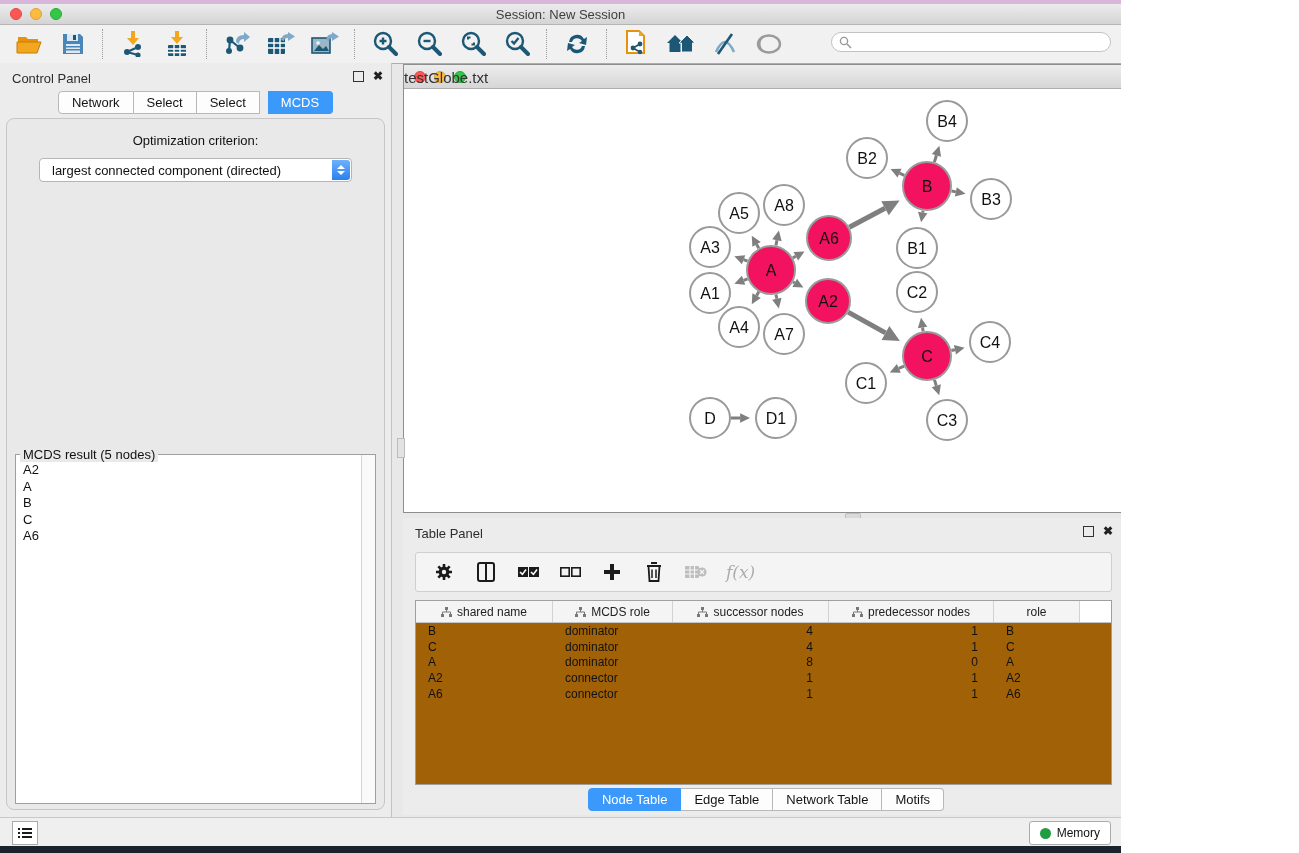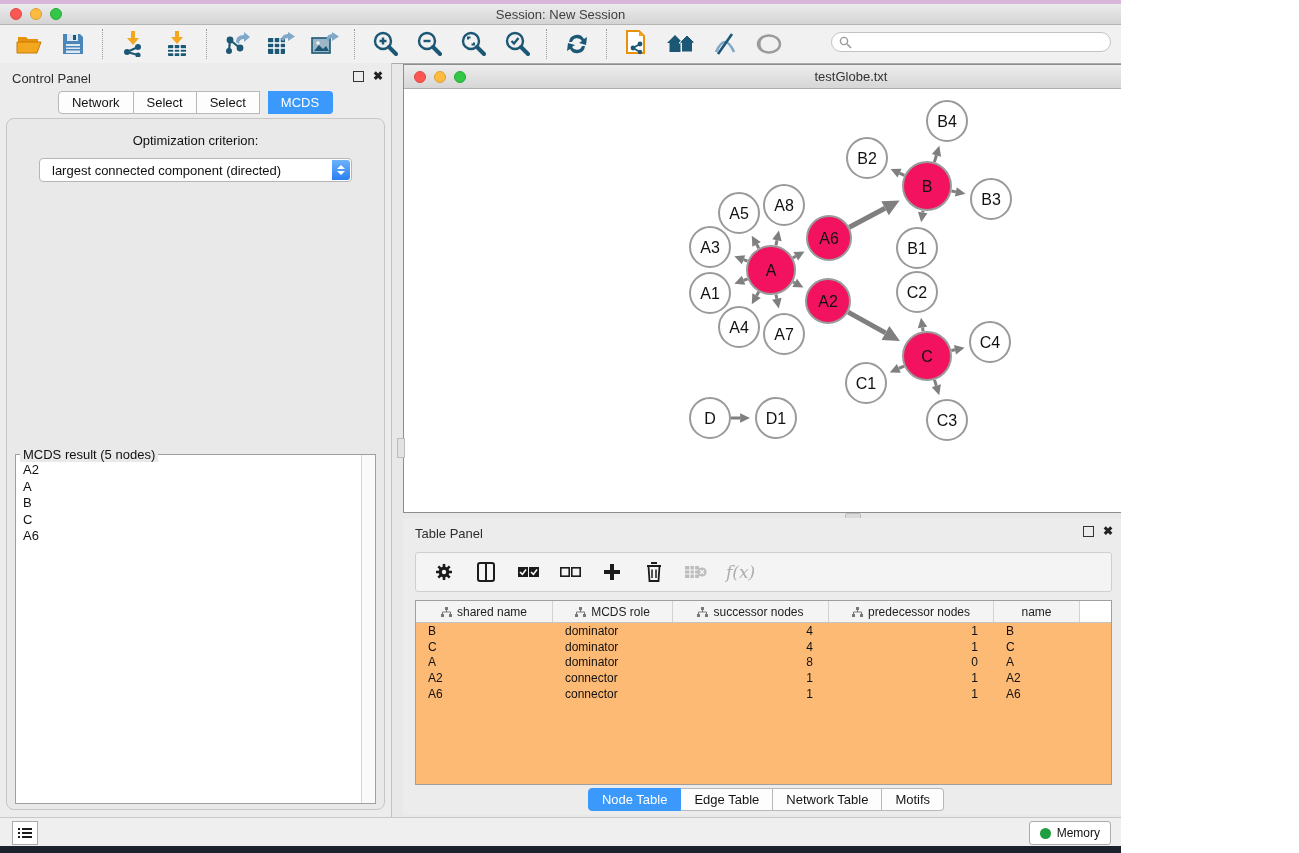--- a/index.html
+++ b/index.html
@@ -49,35 +49,35 @@
   #mcds-fieldset{position:absolute;left:8px;right:8px;top:335px;bottom:5px;border:1px solid #9f9f9f;background:#fff;}
   #mcds-legend{position:absolute;left:4px;top:-8px;background:#e9e9e9;padding:0 3px;font-size:13px;color:#111;}
   #mcds-list{position:absolute;left:1px;top:6px;right:14px;bottom:1px;overflow:hidden;}
   .mcds-item{font-size:13px;color:#111;padding:1px 6px;height:14.5px;}
   #mcds-scroll{position:absolute;right:0;top:0;bottom:0;width:13px;border-left:1px solid #d5d5d5;background:#fafafa;}
 
   
   #net-window{position:absolute;left:403px;top:64px;width:896px;height:449px;background:#fff;border:1px solid #8e8e8e;box-sizing:border-box;}
   #net-titlebar{position:relative;height:23px;background:linear-gradient(#ededed,#d6d6d6);border-bottom:1px solid #aeaeae;}
   #net-titlebar .lights{left:10px;top:6px;}
-  #net-titlebar .title{position:absolute;left:0;right:0;top:4px;text-align:center;font-size:13px;color:#333;}
+  #net-titlebar .title{position:absolute;left:0;right:0;top:4px;font-size:15px;color:#333;}
   #net-canvas{position:absolute;left:1px;right:1px;top:24px;bottom:1px;background:#fff;overflow:hidden;}
   #resize-grip{position:absolute;right:1px;bottom:1px;width:13px;height:13px;
      background:repeating-linear-gradient(135deg,transparent 0 3px,#b9b9b9 3px 4px);}
   #left-split-handle{position:absolute;left:-7px;top:373px;width:6px;height:18px;background:#e2e2e2;border:1px solid #bdbdbd;}
 
   
   #h-split-handle{position:absolute;left:845px;top:513px;width:14px;height:5px;background:#dadada;border:1px solid #bdbdbd;border-radius:2px;}
 
   
   #table-panel{position:absolute;left:403px;top:518px;right:0;height:297px;background:#ececec;}
   #tp-toolbar{position:absolute;left:12px;right:9px;top:34px;height:40px;background:#f4f4f4;border:1px solid #cfcfcf;border-radius:3px;display:flex;align-items:center;gap:18px;padding-left:16px;box-sizing:border-box;}
   .tpi{display:flex;align-items:center;justify-content:center;width:24px;height:24px;}
   .fx-label{font-family:"DejaVu Serif",serif;font-style:italic;font-size:17px;color:#adadad;}
-  #data-table{position:absolute;left:12px;right:9px;top:82px;bottom:30px;background:#fdba74;border:1px solid #9f9f9f;overflow:hidden;}
+  #data-table{position:absolute;left:12px;right:9px;top:82px;bottom:30px;background:#a16207;border:1px solid #9f9f9f;overflow:hidden;}
   .thead{display:flex;height:21px;background:#f4f4f4;border-bottom:1px solid #c4c4c4;}
   .th{display:flex;align-items:center;justify-content:center;gap:5px;font-size:12px;color:#222;border-right:1px solid #d2d2d2;box-sizing:border-box;}
   .trow{display:flex;height:15.8px;align-items:center;}
   .td{font-size:12px;color:#111;box-sizing:border-box;white-space:nowrap;overflow:hidden;}
   .td.l{text-align:left;padding-left:12px;}
   .td.r{text-align:right;padding-right:16px;}
   #tp-tabs{position:absolute;left:0;right:0;bottom:4px;display:flex;justify-content:center;}
 
   
   #statusbar{position:absolute;left:0;bottom:7px;width:100%;height:28px;background:#efefef;border-top:1px solid #c8c8c8;}
@@ -541,21 +541,21 @@
               <svg width="11" height="10" viewBox="0 0 11 10">
                 <rect x="4" y="0" width="3" height="3" fill="#777"></rect>
                 <path d="M5.5 3 v2 M1.5 7 V5 h8 v2" stroke="#777" stroke-width="1" fill="none"></path>
                 <rect x="0" y="7" width="3" height="3" fill="#777"></rect>
                 <rect x="8" y="7" width="3" height="3" fill="#777"></rect>
               </svg>
             </span>
           <span>predecessor nodes</span>
         </div>
         <div class="th" style="width:86px;">
-          <span>name</span>
+          <span>role</span>
         </div>
         <div class="th" style="flex:1;border-right:none;background:#fff;"></div>
       </div>
       <div id="table-body">
           <div class="trow">
             <div class="td l" style="width: 137px;">B</div>
             <div class="td l" style="width: 120px;">dominator</div>
             <div class="td r" style="width: 156px;">4</div>
             <div class="td r" style="width: 165px;">1</div>
             <div class="td l" style="width: 86px;">B</div>

